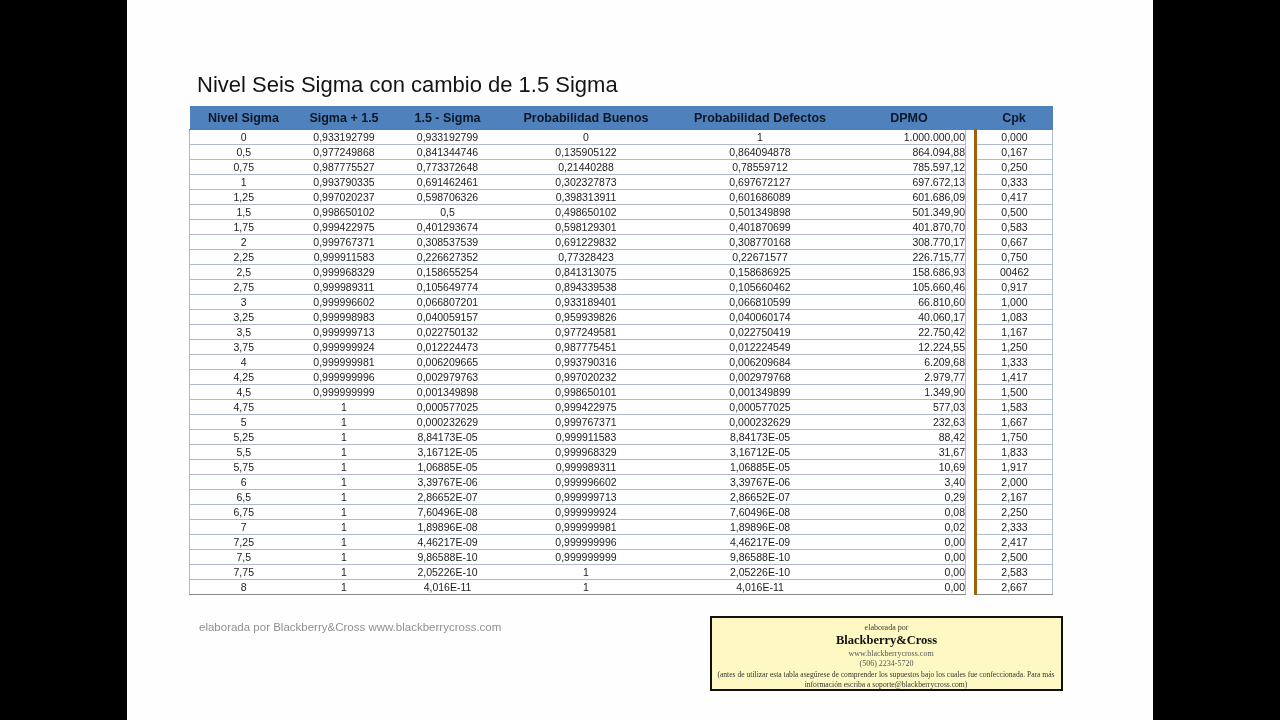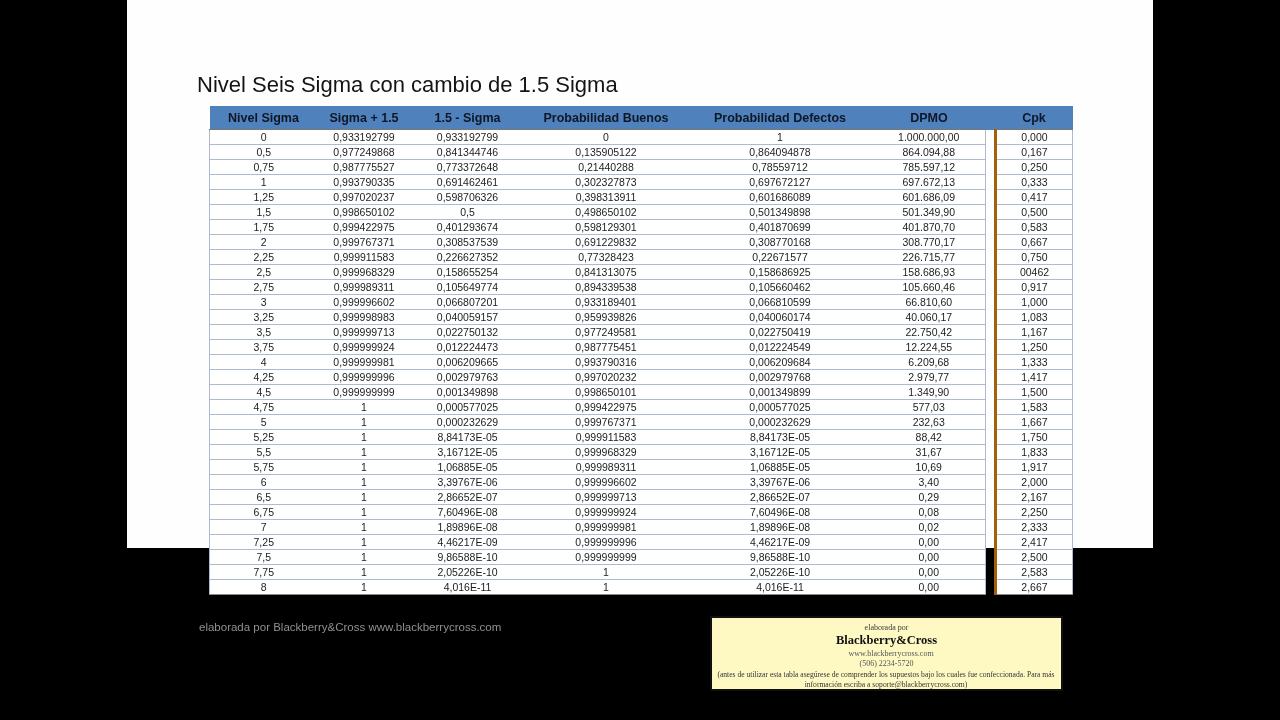--- a/index.html
+++ b/index.html
@@ -2,48 +2,48 @@
 <html><head>
 <meta charset="utf-8">
 <style>
   html,body { margin:0; padding:0; }
   body {
     width:1280px; height:720px; position:relative;
     background:#000000; overflow:hidden;
     font-family:"Liberation Sans", sans-serif;
   }
   .stage {
-    position:absolute; left:127px; top:0; width:1026px; height:548px;
+    position:absolute; left:127px; top:0; width:1026px; height:720px;
     background:#fefefe;
   }
   .title {
     position:absolute; left:70px; top:72px;
     font-size:22px; color:#141414; white-space:nowrap;
   }
   table.sigma {
-    position:absolute; left:82px; top:106px; width:863px;
+    position:absolute; left:62px; top:106px; width:863px;
     border-collapse:collapse; table-layout:fixed;
   }
   table.sigma thead th {
     background:#4f81bd; color:#0e1726;
     font-size:12.5px; font-weight:bold;
     height:23px; padding:0; text-align:center;
     border-bottom:1px solid #777777;
     white-space:nowrap; overflow:hidden;
   }
   table.sigma tbody td {
     height:14px; line-height:14px;
     font-size:10.5px; color:#1c1c1c;
     text-align:center; padding:0;
     border-bottom:1px solid #aebace;
     white-space:nowrap; overflow:hidden;
     background:#ffffff;
   }
   table.sigma tbody td.col-first { border-left:1px solid #aebace; }
-  table.sigma tbody td.col-dpmo  { border-right:1px solid #aebace; }
+  table.sigma tbody td.col-dpmo  { border-right:1px solid #aebace;text-align:right; }
   table.sigma td.col-gap, table.sigma th.col-gap-h { border-bottom:none; background:transparent; }
   table.sigma th.col-gap-h { background:#4f81bd; }
   table.sigma tbody td.col-cpk {
     border-left:3px solid #a16207; border-right:1px solid #aebace;
   }
   table.sigma tbody tr:last-child td { border-bottom:1px solid #8a8a8a; }
   table.sigma tbody tr:last-child td.col-gap { border-bottom:none; }
   .footer-note {
     position:absolute; left:72px; top:621px;
     font-size:11.5px; color:#909090; white-space:nowrap;

